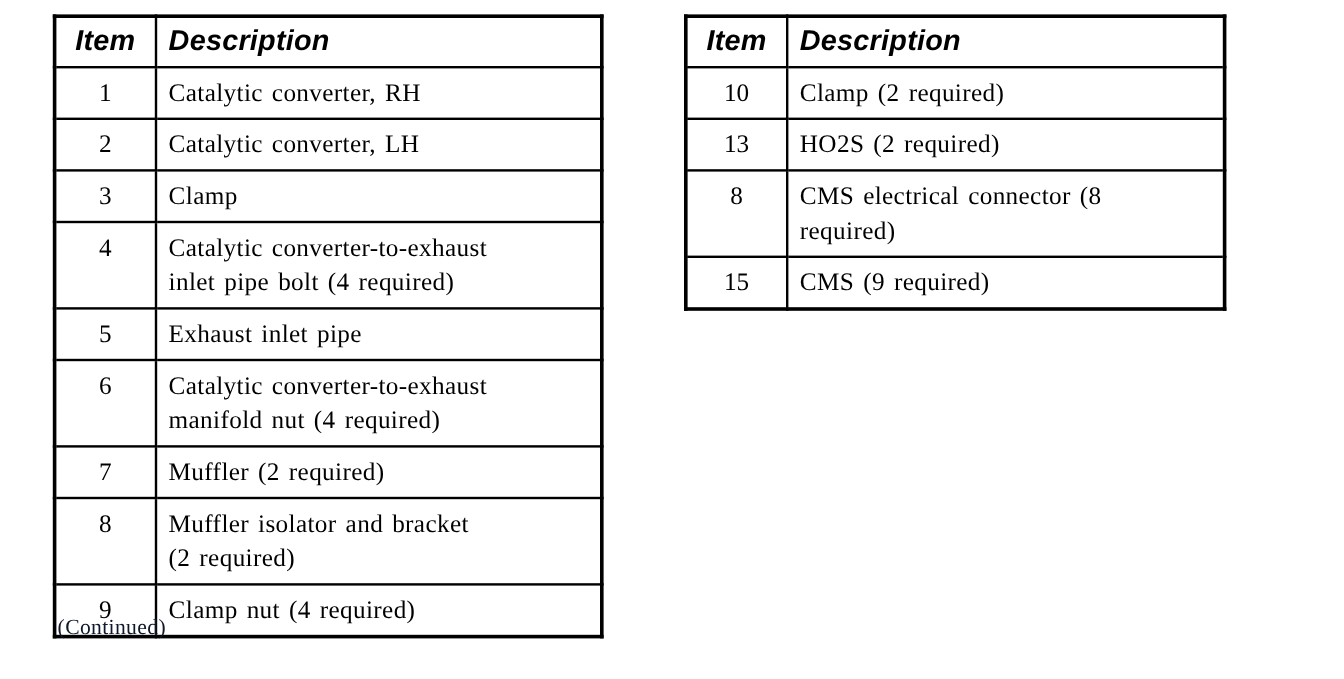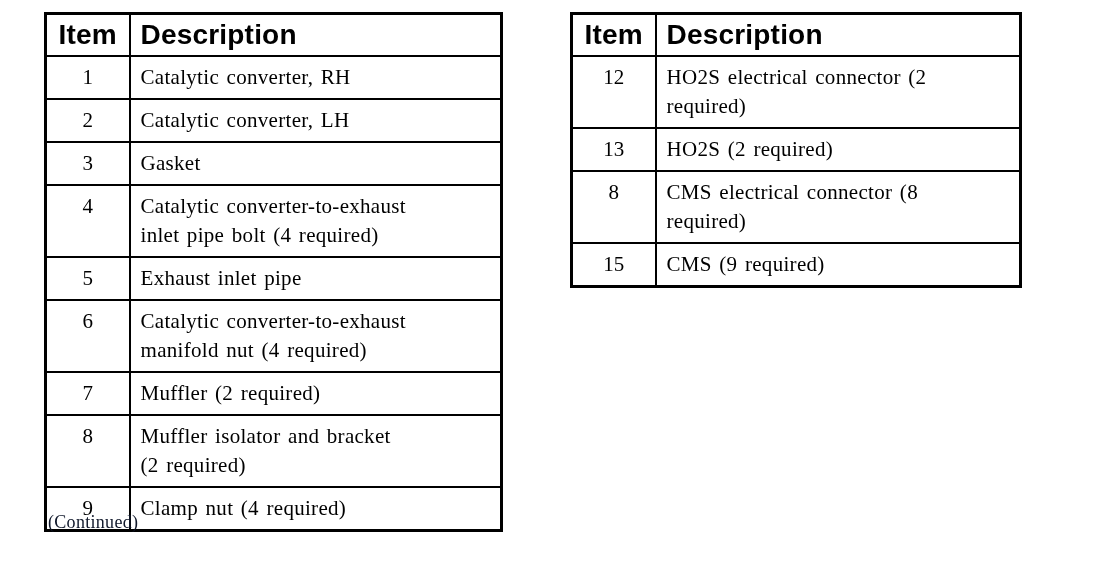--- a/index.html
+++ b/index.html
@@ -26,25 +26,26 @@
   #right-table { left: 570px; width: 452px; }
 
   .parts-table th,
   .parts-table td {
     border: 2px solid #000000;
     color: #000000;
   }
   .parts-table th {
     font-family: "Liberation Sans", sans-serif;
     font-weight: bold;
-    font-size: 28px;
+    font-size: 24px;
     line-height: 26px;
     padding: 7px 10px;
     text-align: left;
     letter-spacing: 0.2px;
+    font-style: italic;
   }
   .parts-table th.item-col {
     text-align: center;
     padding: 7px 4px;
   }
   .parts-table td {
     font-family: "Liberation Serif", "DejaVu Serif", serif;
     font-size: 21px;
     line-height: 29px;
     vertical-align: top;
@@ -89,21 +90,21 @@
       <tr>
         <td class="item-cell">1</td>
         <td class="desc-cell">Catalytic converter, RH</td>
       </tr>
       <tr>
         <td class="item-cell">2</td>
         <td class="desc-cell">Catalytic converter, LH</td>
       </tr>
       <tr>
         <td class="item-cell">3</td>
-        <td class="desc-cell">Gasket</td>
+        <td class="desc-cell">Clamp</td>
       </tr>
       <tr>
         <td class="item-cell">4</td>
         <td class="desc-cell">Catalytic converter-to-exhaust
 inlet pipe bolt (4 required)</td>
       </tr>
       <tr>
         <td class="item-cell">5</td>
         <td class="desc-cell">Exhaust inlet pipe</td>
       </tr>
@@ -134,23 +135,22 @@
         <col>
       </colgroup>
     <thead>
       <tr>
         <th class="item-col">Item</th>
         <th>Description</th>
       </tr>
     </thead>
     <tbody>
       <tr>
-        <td class="item-cell">12</td>
-        <td class="desc-cell">HO2S electrical connector (2
-required)</td>
+        <td class="item-cell">10</td>
+        <td class="desc-cell">Clamp (2 required)</td>
       </tr>
       <tr>
         <td class="item-cell">13</td>
         <td class="desc-cell">HO2S (2 required)</td>
       </tr>
       <tr>
         <td class="item-cell">8</td>
         <td class="desc-cell">CMS electrical connector (8
 required)</td>
       </tr>

